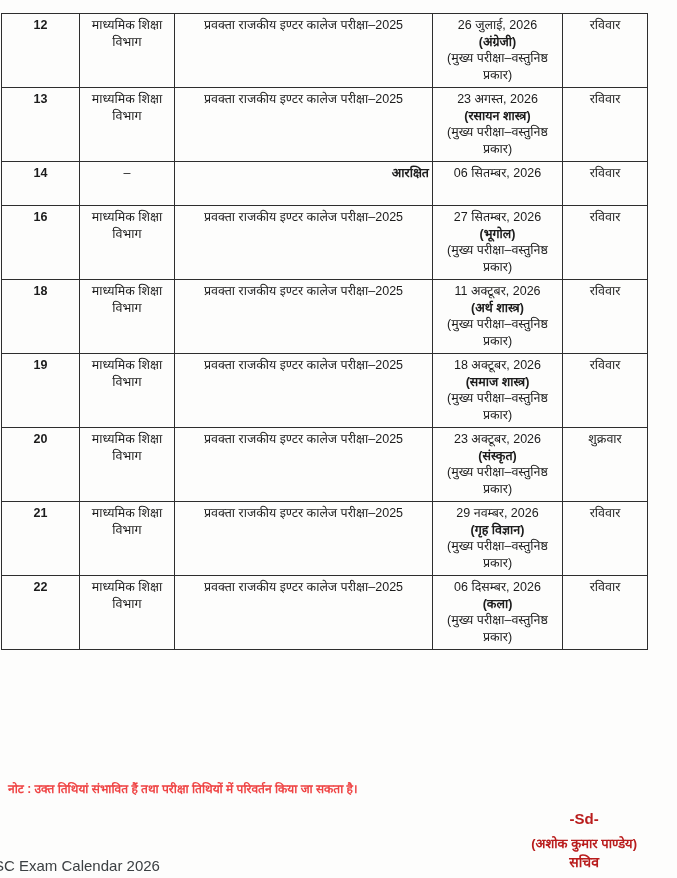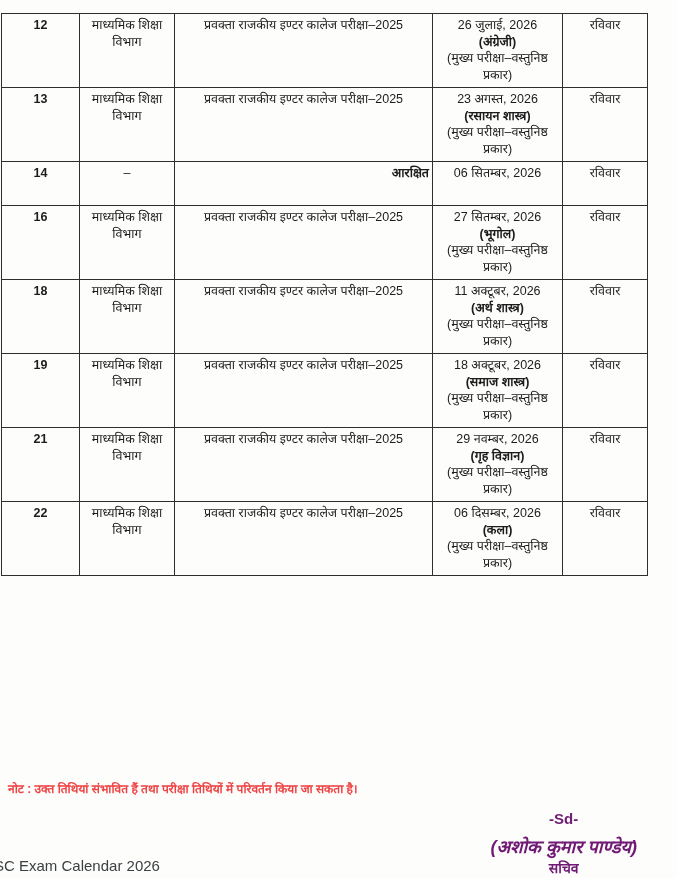--- a/index.html
+++ b/index.html
@@ -46,24 +46,24 @@
     font-size: 12px;
     font-weight: bold;
     color: #ef4444;
   }
   .signature {
     position: absolute;
     right: 40px;
     top: 810px;
     text-align: center;
     font-weight: bold;
-    color: #701a75;
+    color: #b91c1c;
   }
   .signature .sd { font-size: 15px; margin-bottom: 7px; }
-  .signature .name { font-size: 18px; font-style: italic; }
+  .signature .name { font-size: 13px; }
   .signature .title { font-size: 14px; }
   .caption {
     position: absolute;
     left: -6px;
     top: 857px;
     font-size: 15px;
     color: #3c4043;
     font-weight: normal;
   }
 </style>
@@ -148,20 +148,31 @@
       <td class="dept-cell">माध्यमिक शिक्षा विभाग</td>
       <td class="exam-cell">प्रवक्ता राजकीय इण्टर कालेज परीक्षा–2025</td>
       <td class="date-cell">
         <div class="date-line">18 अक्टूबर, 2026</div>
         <div class="subject-line">(समाज शास्त्र)</div>
         <div class="type-line">(मुख्य परीक्षा–वस्तुनिष्ठ प्रकार)</div>
       </td>
       <td class="day-cell">रविवार</td>
     </tr>
 
+    <tr class="normal-row">
+      <td class="sn-cell">20</td>
+      <td class="dept-cell">माध्यमिक शिक्षा विभाग</td>
+      <td class="exam-cell">प्रवक्ता राजकीय इण्टर कालेज परीक्षा–2025</td>
+      <td class="date-cell">
+        <div class="date-line">23 अक्टूबर, 2026</div>
+        <div class="subject-line">(संस्कृत)</div>
+        <div class="type-line">(मुख्य परीक्षा–वस्तुनिष्ठ प्रकार)</div>
+      </td>
+      <td class="day-cell">शुक्रवार</td>
+    </tr>
 
     <tr class="normal-row">
       <td class="sn-cell">21</td>
       <td class="dept-cell">माध्यमिक शिक्षा विभाग</td>
       <td class="exam-cell">प्रवक्ता राजकीय इण्टर कालेज परीक्षा–2025</td>
       <td class="date-cell">
         <div class="date-line">29 नवम्बर, 2026</div>
         <div class="subject-line">(गृह विज्ञान)</div>
         <div class="type-line">(मुख्य परीक्षा–वस्तुनिष्ठ प्रकार)</div>
       </td>

